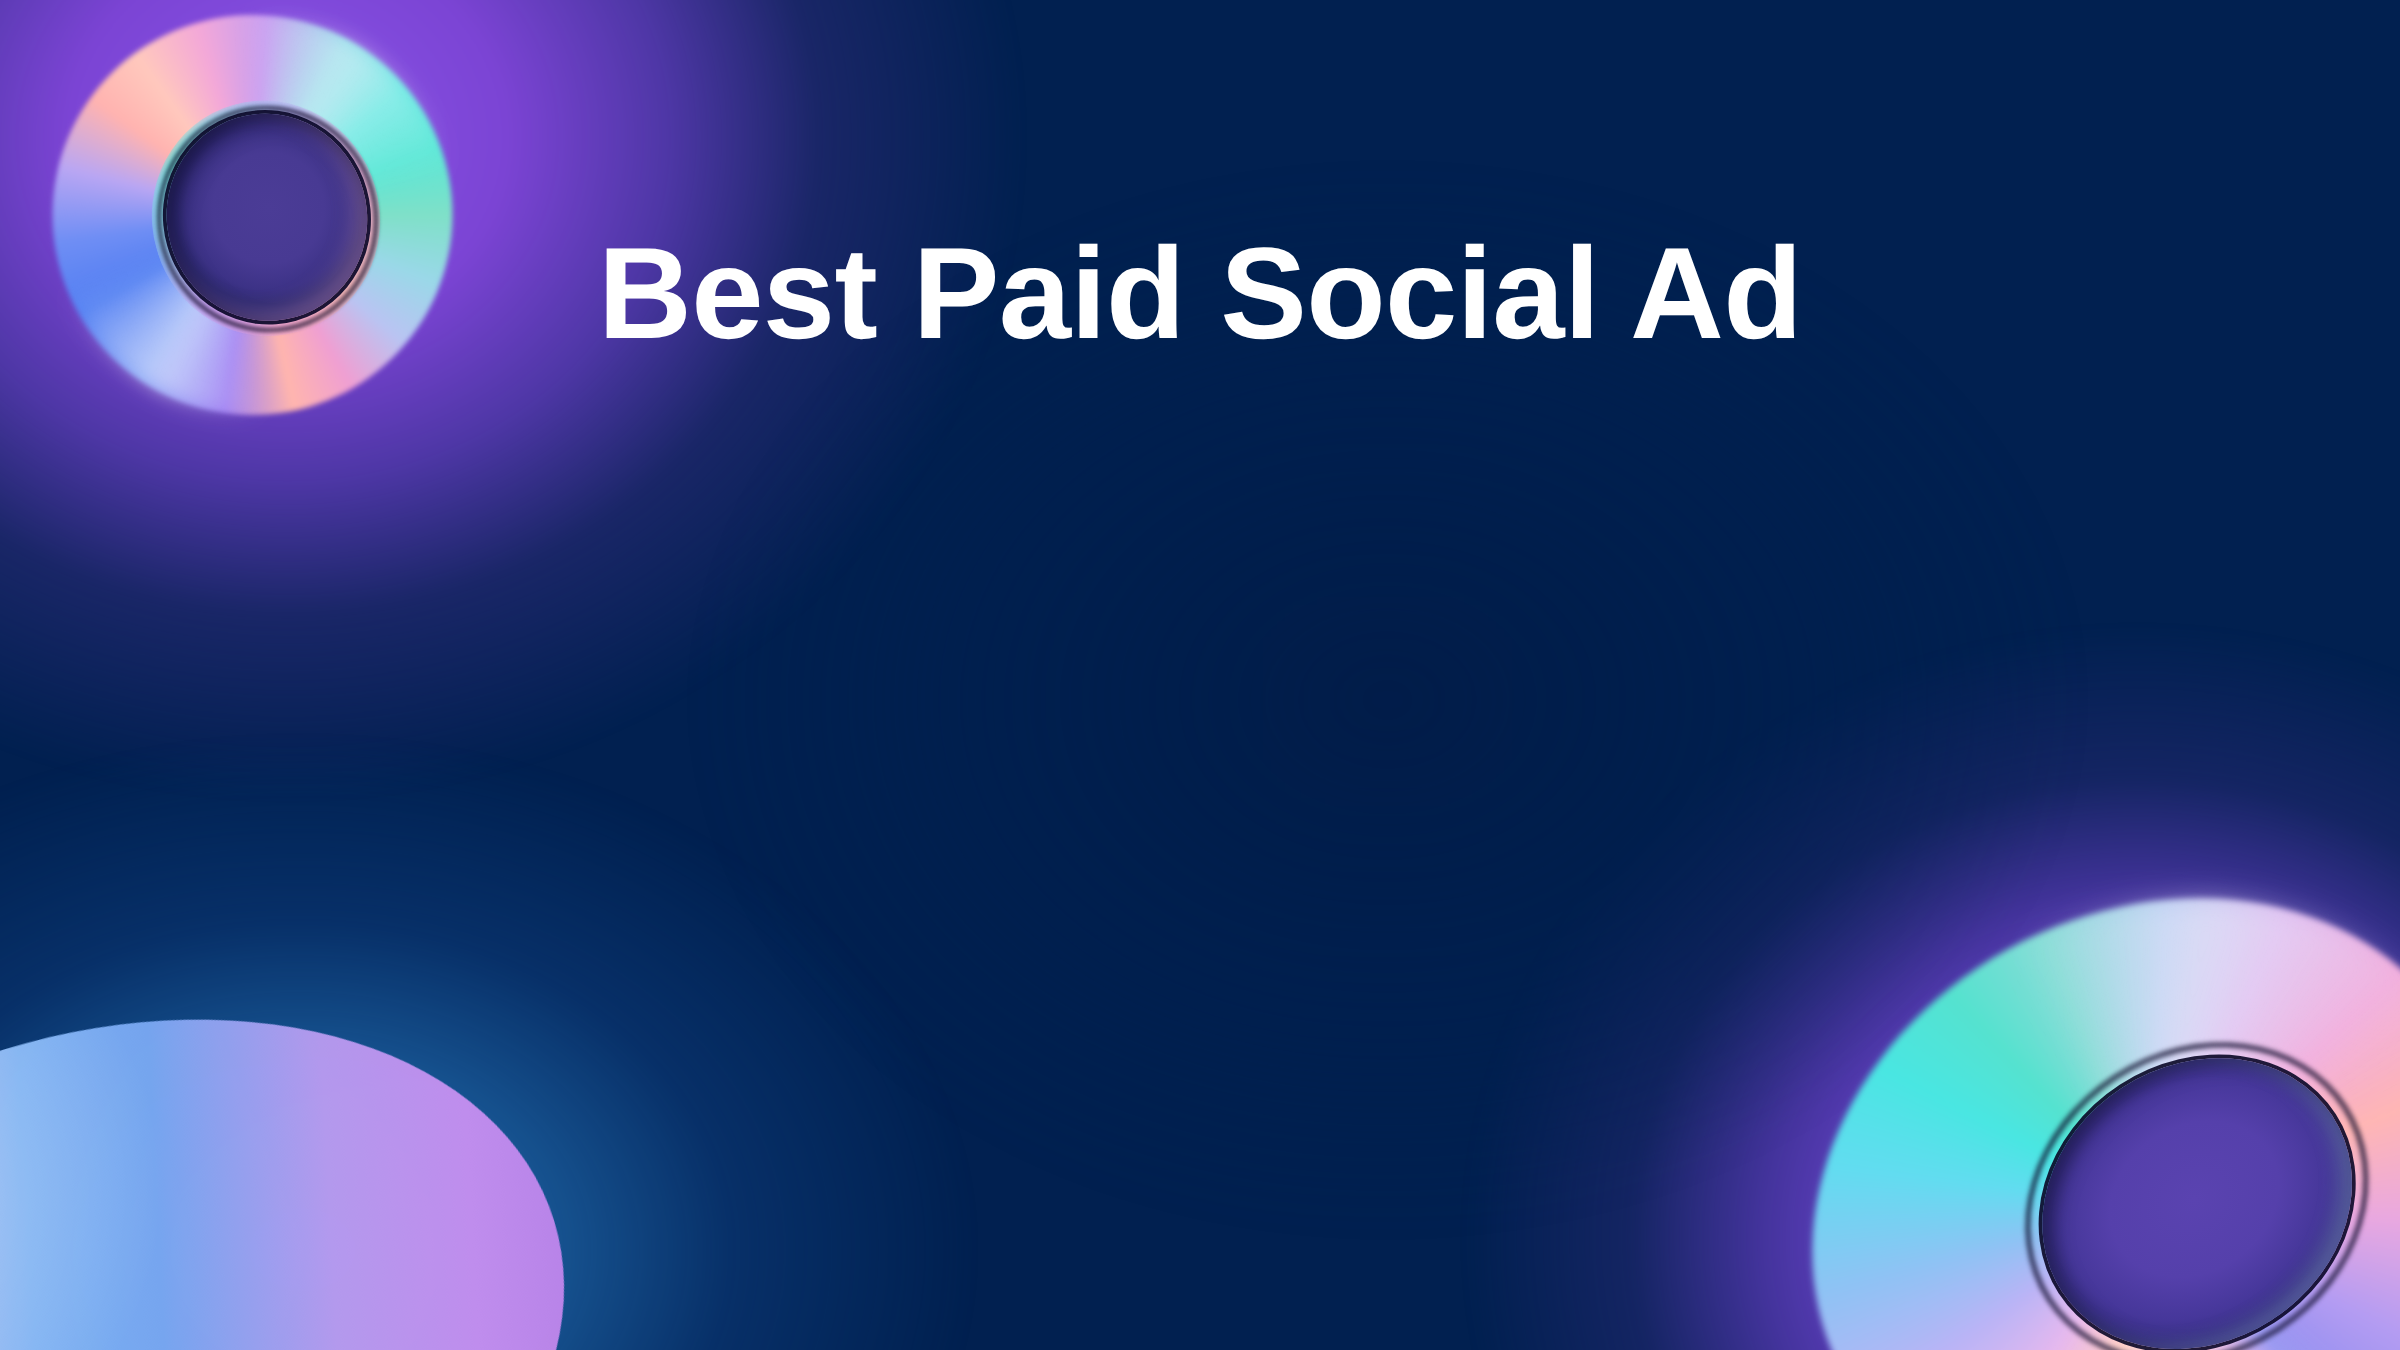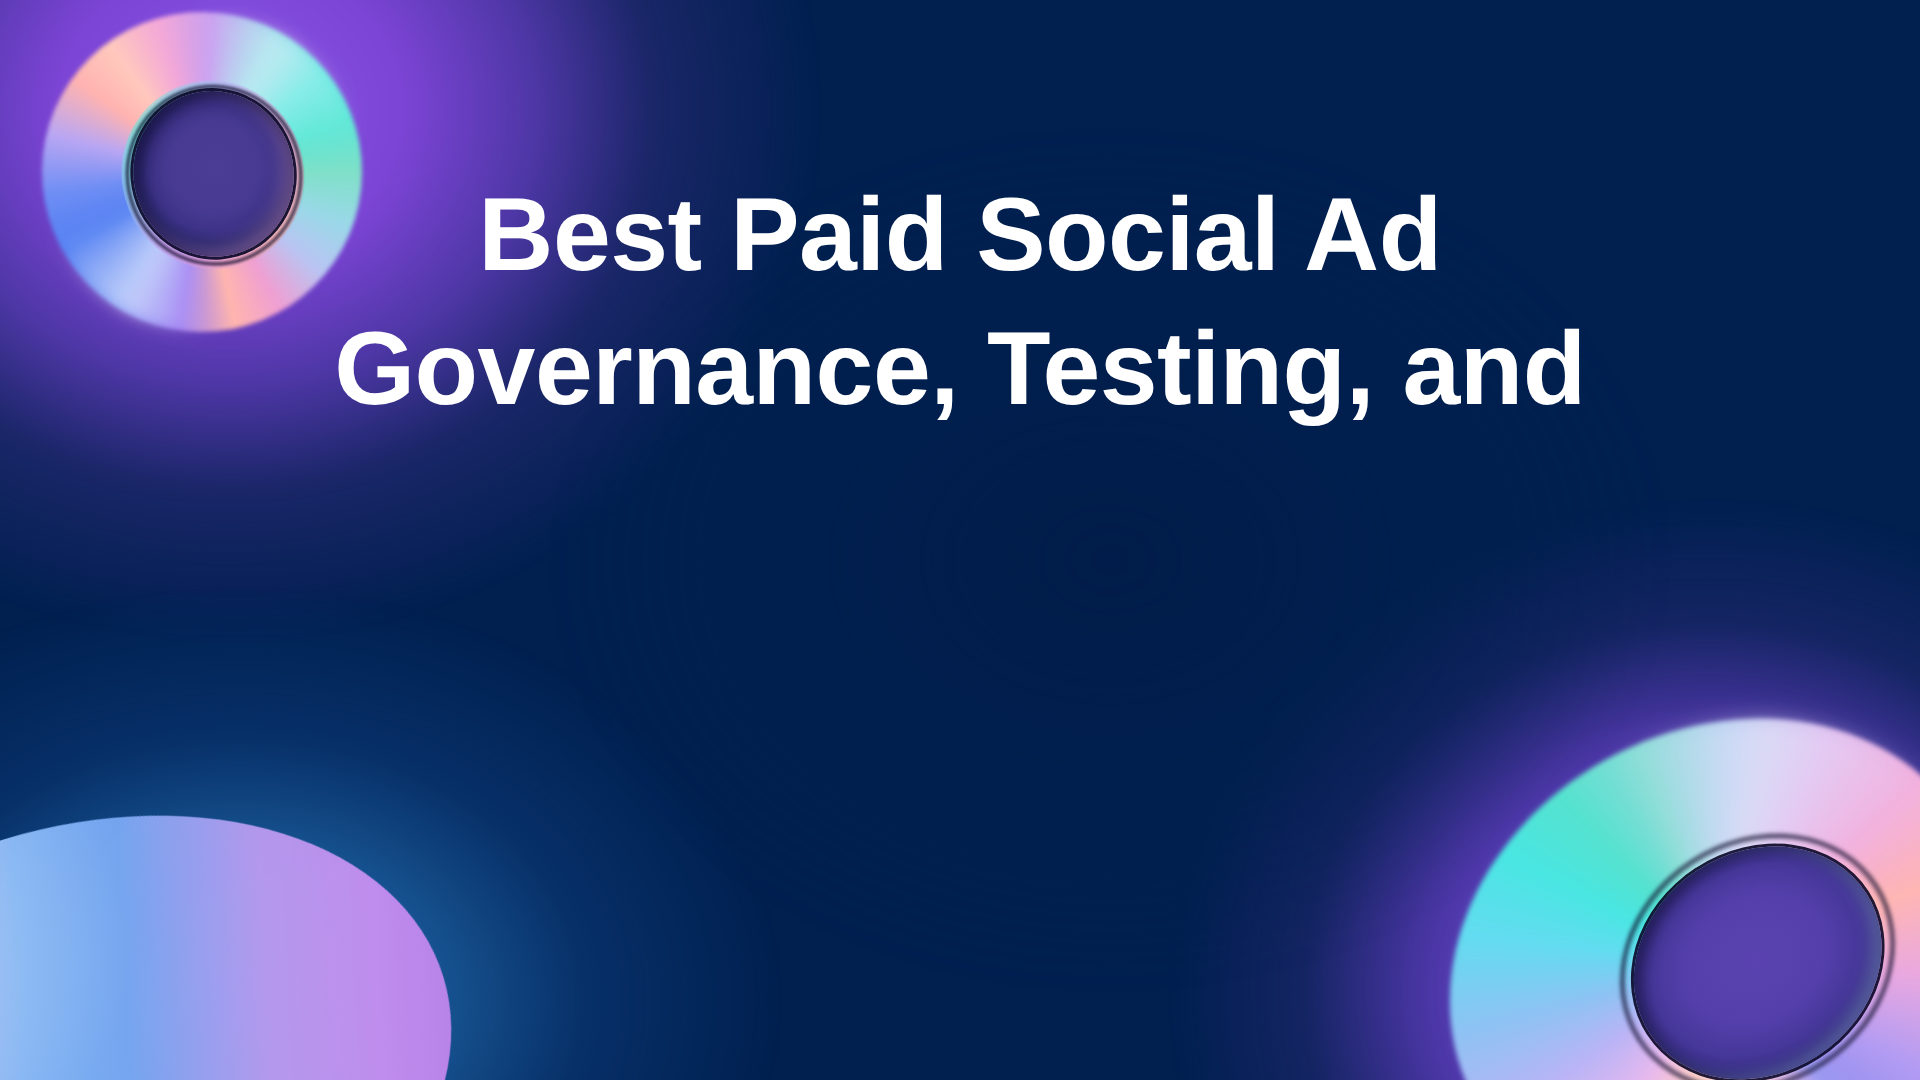--- a/index.html
+++ b/index.html
@@ -223,16 +223,15 @@
 
   <div class="torus" id="torus-bottomright">
     <div class="band ring-outer"></div>
     <div class="band ring-gloss"></div>
     <div class="ring-shadowline"></div>
     <div class="ring-hole"></div>
   </div>
 
   <h1 id="title-block">
     <span class="title-line">Best Paid Social Ad</span>
-    <span class="title-line">Governance, Testing, and</span>
   </h1>
 
 </div>
 
 </body></html>

